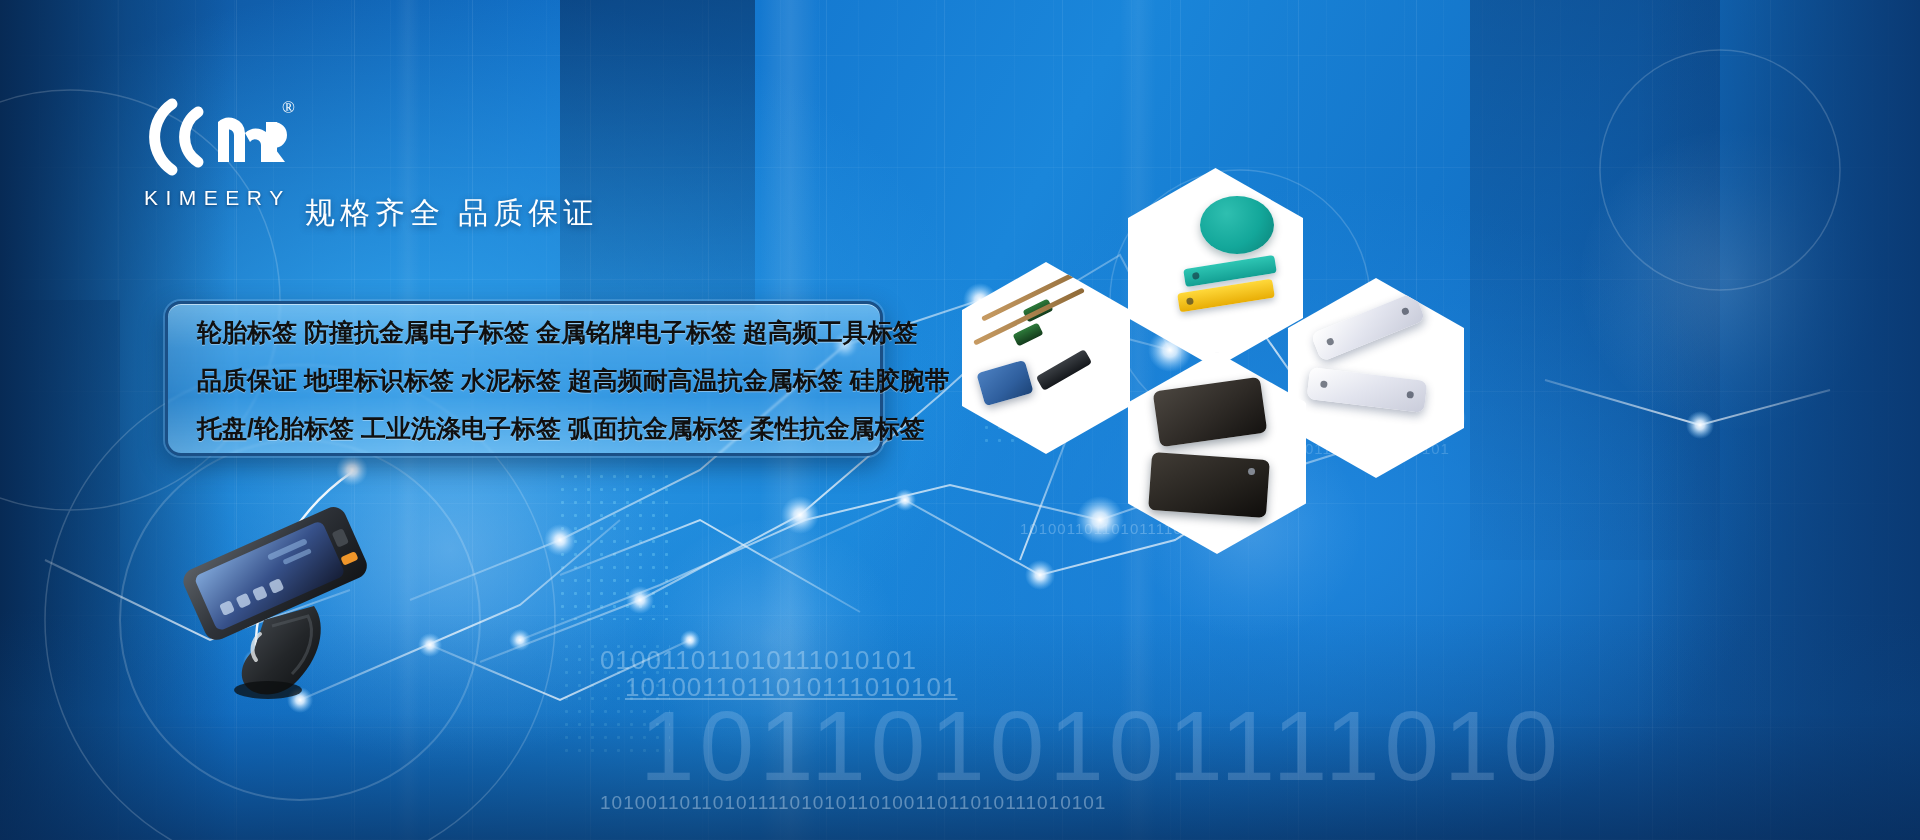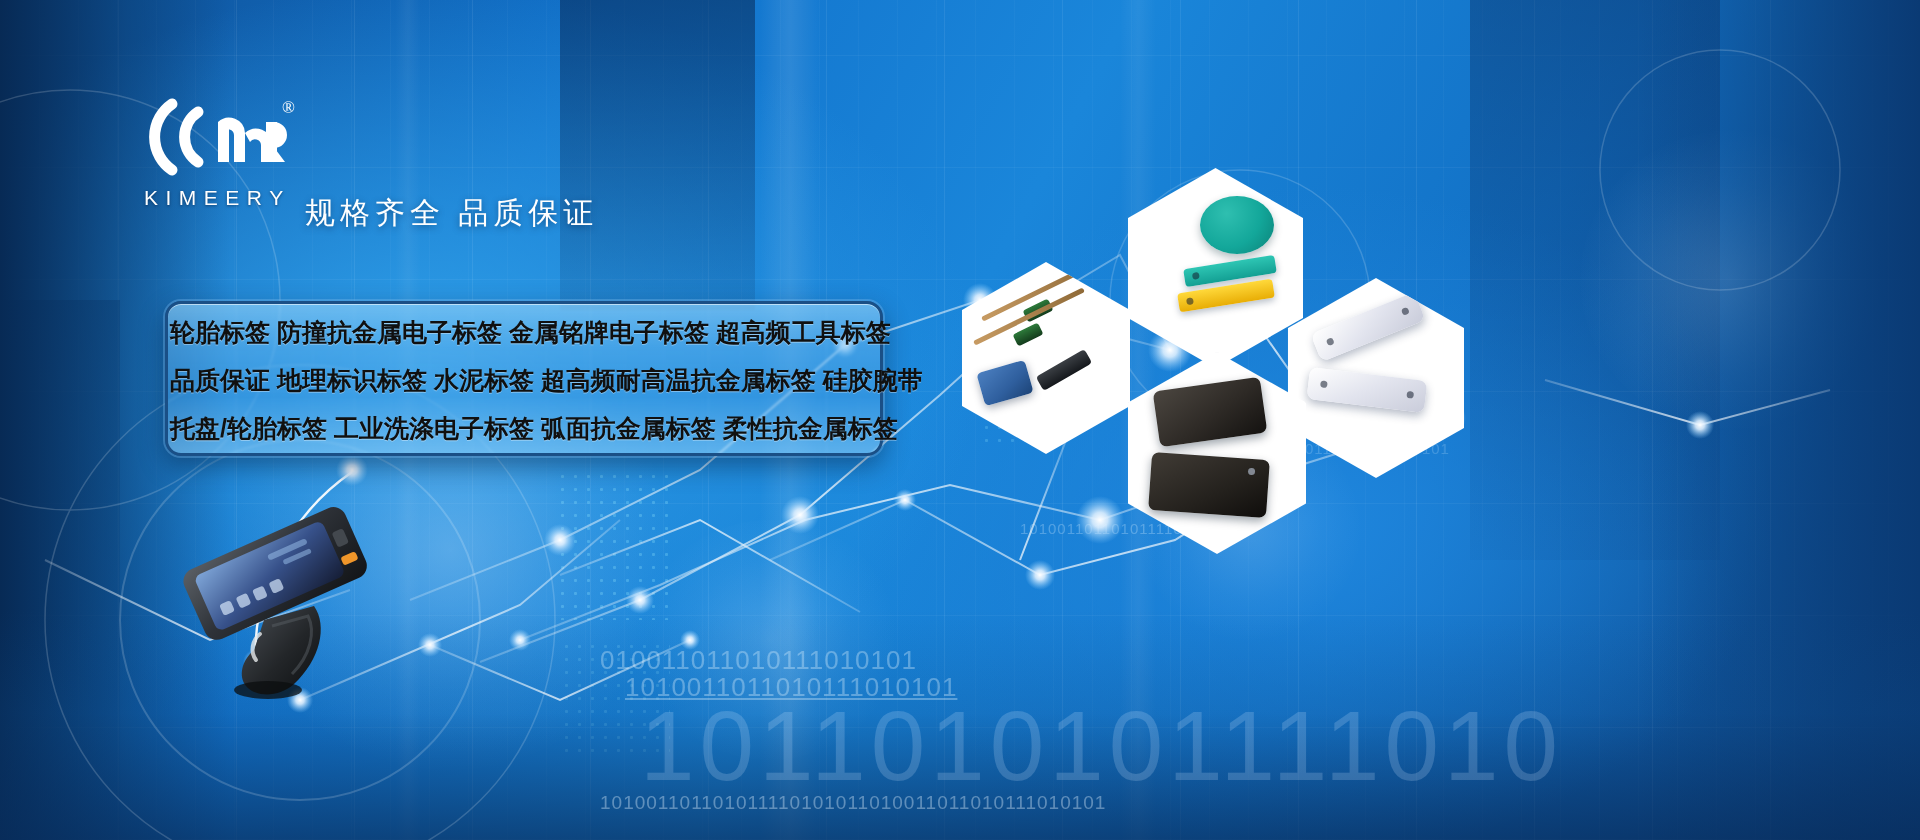--- a/index.html
+++ b/index.html
@@ -166,21 +166,21 @@
     box-sizing: border-box;
     display: flex;
     flex-direction: column;
     justify-content: space-around;
   }
   .tagrow {
     font-size: 25px;
     font-weight: 700;
     color: #101010;
     white-space: nowrap;
-    padding-left: 2px;
+    padding-left: 29px;
     line-height: 1.15;
     text-shadow: 0 1px 0 rgba(255,255,255,0.35);
   }
 
   
   .hex {
     position: absolute;
     background: #ffffff;
     clip-path: polygon(50% 0%, 100% 25%, 100% 75%, 50% 100%, 0% 75%, 0% 25%);
     box-shadow: 0 6px 18px rgba(4,30,70,0.3);

